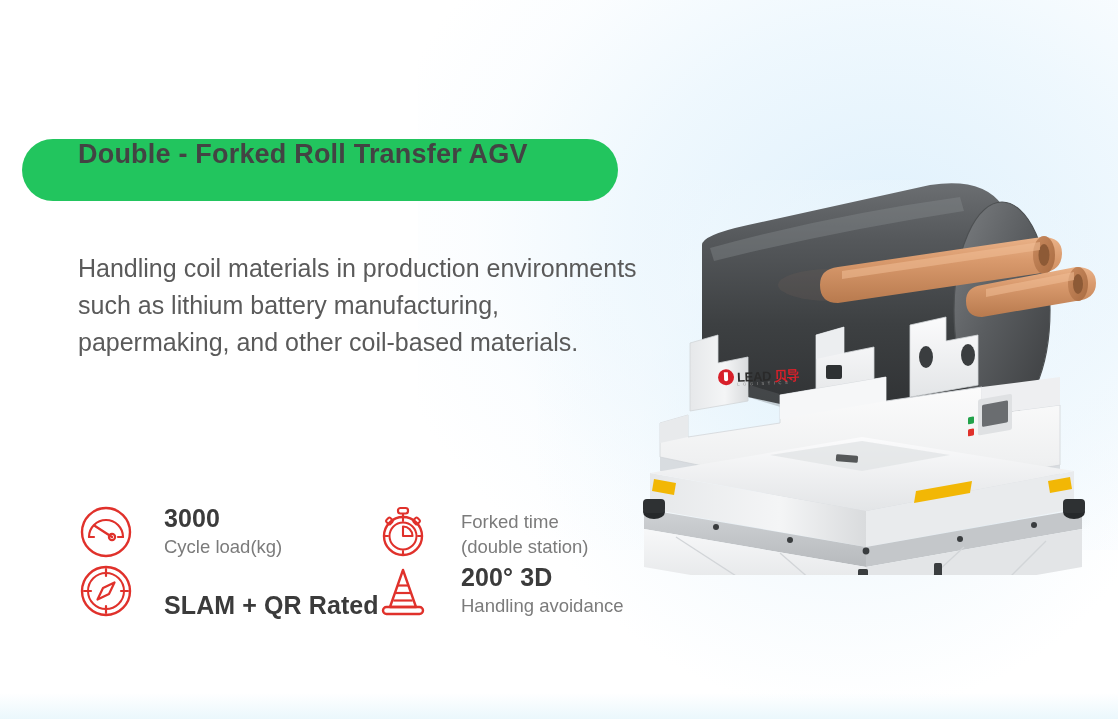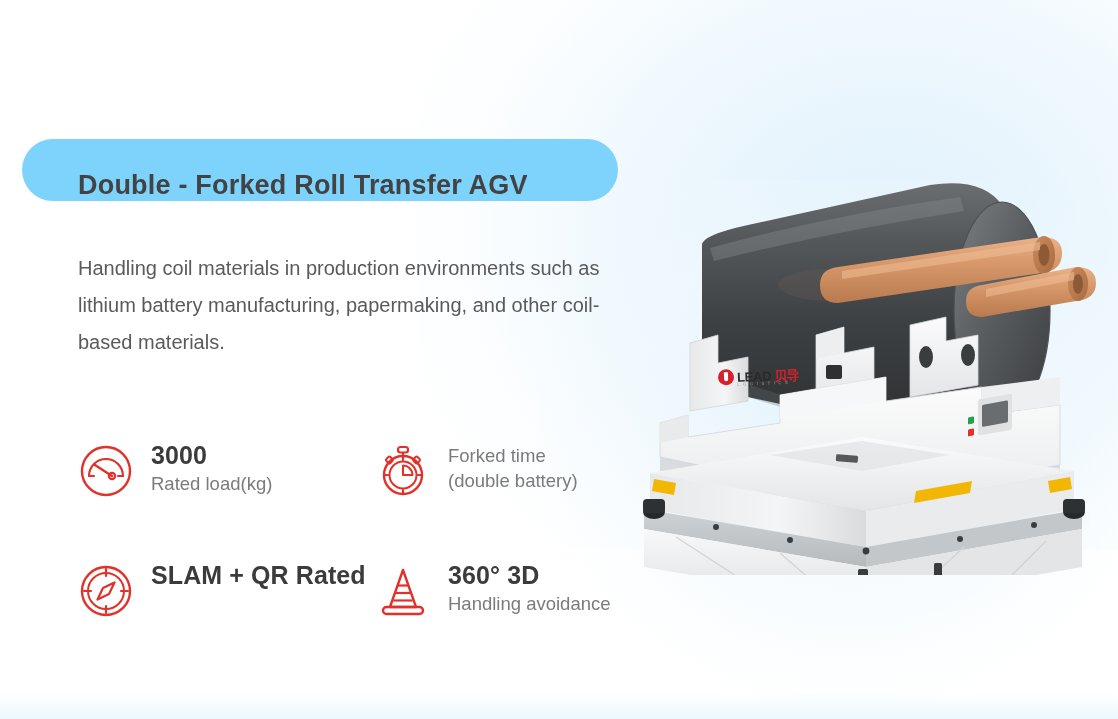--- a/index.html
+++ b/index.html
@@ -54,58 +54,58 @@
   .left-col {
     position: absolute;
     left: 0; top: 0;
     width: 660px; height: 719px;
   }
 
   .title-pill {
     position: absolute;
     left: 22px; top: 139px;
     width: 596px; height: 62px;
-    background: #7dd3fc;
+    background: #22c55e;
     border-radius: 31px;
     display: flex;
-    align-items: flex-end;
+    align-items: flex-start;
   }
   .title-pill-text {
     margin-left: 56px;
     font-size: 27px;
     font-weight: bold;
     color: #434343;
     letter-spacing: 0.2px;
     white-space: nowrap;
   }
 
   .description {
     position: absolute;
     left: 78px; top: 250px;
     width: 566px;
-    font-size: 20px;
+    font-size: 25px;
     line-height: 37px;
     color: #5a5a5a;
     font-weight: 400;
   }
 
   
   .spec-grid {
     position: absolute;
     left: 78px; top: 440px;
     width: 570px;
     display: grid;
     grid-template-columns: 297px 270px;
     grid-template-rows: 120px auto;
   }
 
   .spec-item {
     display: flex;
-    align-items: flex-start;
-    gap: 17px;
+    align-items: flex-end;
+    gap: 30px;
   }
 
   .spec-icon {
     flex: 0 0 auto;
     width: 56px; height: 56px;
     margin-top: 3px;
   }
   .spec-icon svg { display:block; width:56px; height:56px; }
 
   .spec-text { padding-top: 1px; }
@@ -229,21 +229,21 @@
             <circle cx="28" cy="28" r="24" fill="none" stroke="#e0312b" stroke-width="2.4"></circle>
             <path d="M11 33 A17 17 0 0 1 45 33" fill="none" stroke="#e0312b" stroke-width="2.2" stroke-linecap="round"></path>
             <line x1="11" y1="33" x2="16" y2="33" stroke="#e0312b" stroke-width="2.2" stroke-linecap="round"></line>
             <line x1="40" y1="33" x2="45" y2="33" stroke="#e0312b" stroke-width="2.2" stroke-linecap="round"></line>
             <line x1="34" y1="33" x2="17" y2="22" stroke="#e0312b" stroke-width="2.4" stroke-linecap="round"></line>
             <circle cx="34" cy="33" r="3.1" fill="none" stroke="#e0312b" stroke-width="2.2"></circle>
           </svg>
         </div>
         <div class="spec-text">
           <div class="spec-value">3000</div>
-          <div class="spec-label">Rated load(kg)</div>
+          <div class="spec-label">Cycle load(kg)</div>
         </div>
       </div>
 
       <div class="spec-item">
         <div class="spec-icon">
           <svg viewBox="0 0 56 56">
             <rect x="23" y="4" width="10" height="5.5" rx="2.4" fill="none" stroke="#e0312b" stroke-width="2.2"></rect>
             <line x1="28" y1="9.5" x2="28" y2="13.5" stroke="#e0312b" stroke-width="2.2"></line>
             <circle cx="28" cy="32" r="19" fill="none" stroke="#e0312b" stroke-width="2.4"></circle>
             <circle cx="28" cy="32" r="13.5" fill="none" stroke="#e0312b" stroke-width="2"></circle>
@@ -251,21 +251,21 @@
             <line x1="28" y1="13" x2="28" y2="17" stroke="#e0312b" stroke-width="2.1" stroke-linecap="round"></line>
             <line x1="28" y1="47" x2="28" y2="51" stroke="#e0312b" stroke-width="2.1" stroke-linecap="round"></line>
             <line x1="9" y1="32" x2="13" y2="32" stroke="#e0312b" stroke-width="2.1" stroke-linecap="round"></line>
             <line x1="43" y1="32" x2="47" y2="32" stroke="#e0312b" stroke-width="2.1" stroke-linecap="round"></line>
             <rect x="11.6" y="14.2" width="5.6" height="5.6" rx="1.4" transform="rotate(-45 14.4 17)" fill="none" stroke="#e0312b" stroke-width="2"></rect>
             <rect x="38.8" y="14.2" width="5.6" height="5.6" rx="1.4" transform="rotate(45 41.6 17)" fill="none" stroke="#e0312b" stroke-width="2"></rect>
           </svg>
         </div>
         <div class="spec-text">
           <div class="spec-label">Forked time</div>
-          <div class="spec-label-2">(double battery)</div>
+          <div class="spec-label-2">(double station)</div>
         </div>
       </div>
 
       <div class="spec-item">
         <div class="spec-icon">
           <svg viewBox="0 0 56 56">
             <circle cx="28" cy="28" r="24" fill="none" stroke="#e0312b" stroke-width="2.4"></circle>
             <circle cx="28" cy="28" r="18" fill="none" stroke="#e0312b" stroke-width="2"></circle>
             <line x1="28" y1="6" x2="28" y2="13" stroke="#e0312b" stroke-width="2.2" stroke-linecap="round"></line>
             <line x1="28" y1="43" x2="28" y2="50" stroke="#e0312b" stroke-width="2.2" stroke-linecap="round"></line>
@@ -283,21 +283,21 @@
         <div class="spec-icon">
           <svg viewBox="0 0 56 56">
             <path d="M28 7 L41 44 L15 44 Z" fill="none" stroke="#e0312b" stroke-width="2.4" stroke-linejoin="round"></path>
             <line x1="22.6" y1="22.5" x2="33.4" y2="22.5" stroke="#e0312b" stroke-width="2.2"></line>
             <line x1="20.6" y1="30" x2="35.4" y2="30" stroke="#e0312b" stroke-width="2.2"></line>
             <line x1="18.4" y1="37.5" x2="37.6" y2="37.5" stroke="#e0312b" stroke-width="2.2"></line>
             <rect x="8" y="44" width="40" height="7" rx="3.5" fill="none" stroke="#e0312b" stroke-width="2.4"></rect>
           </svg>
         </div>
         <div class="spec-text">
-          <div class="spec-value">360° 3D</div>
+          <div class="spec-value">200° 3D</div>
           <div class="spec-label">Handling avoidance</div>
         </div>
       </div>
 
     </div>
   </div>
 
   <div class="product-shadow"></div>
 
   <div class="product">

